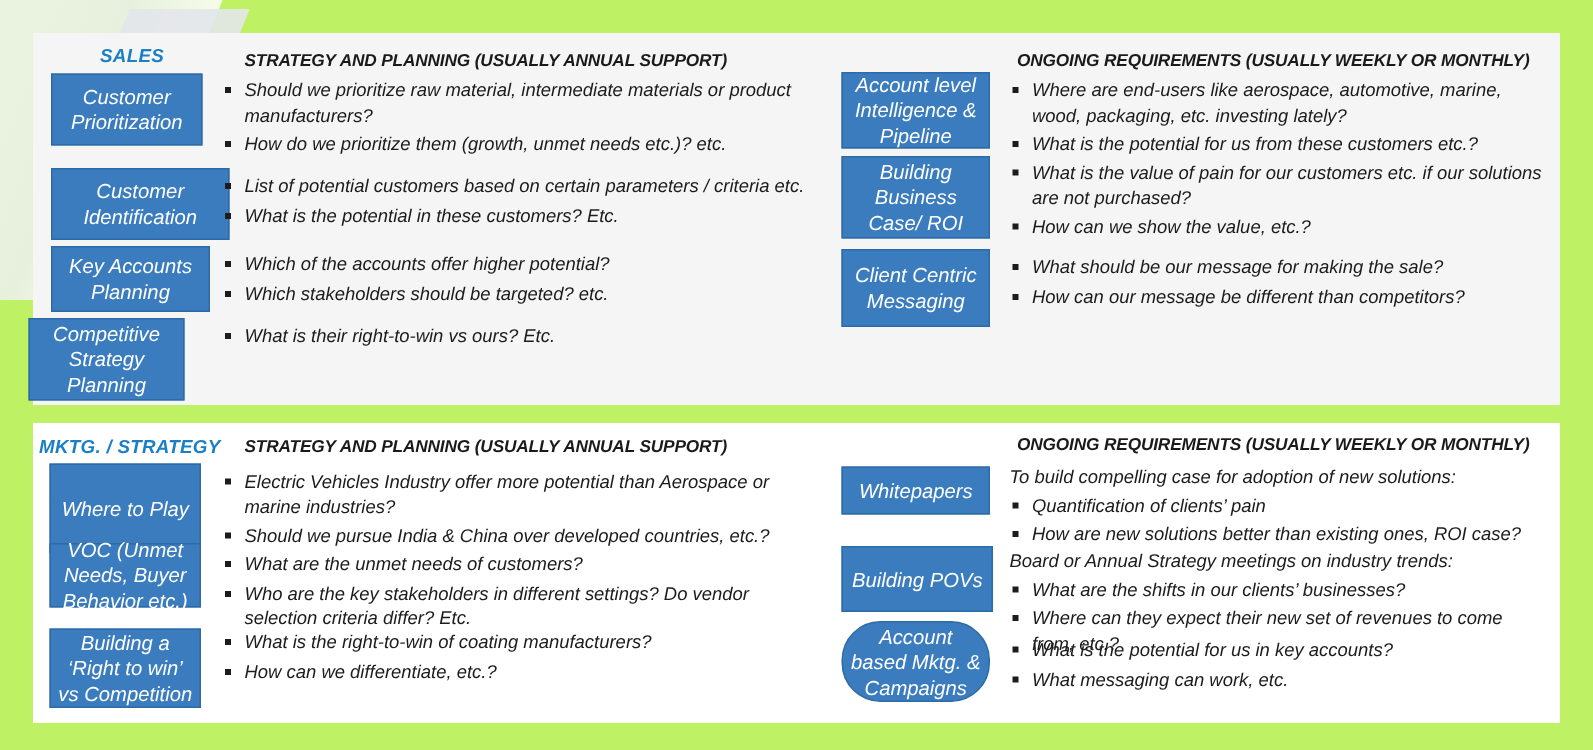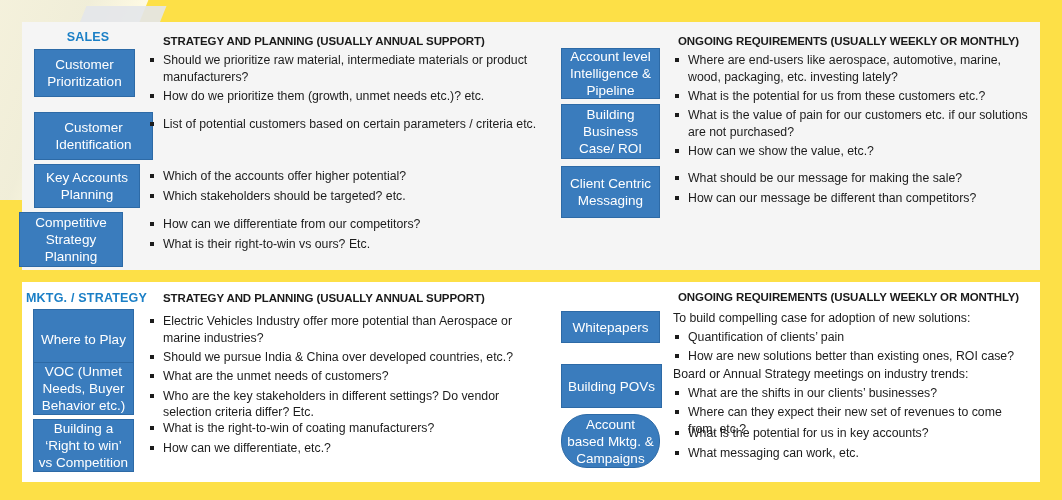--- a/index.html
+++ b/index.html
@@ -7,21 +7,22 @@
     margin: 0; padding: 0;
     background: #ffffff;
     width: 1062px; height: 500px;
     overflow: hidden;
     font-family: "Liberation Sans", sans-serif;
   }
   #canvas {
     position: relative;
     width: 1062px;
     height: 500px;
-    background: #fde047;
+    background: #bef264;
+    font-style: italic;
   }
 
   
   .wm {
     position: absolute;
     background: #eceef0;
     pointer-events: none;
   }
   .wm-a {
     left: -40px; top: -10px;
@@ -146,31 +147,31 @@
 
   <div class="bullets" style="left:148px; top:52px; width:400px;">
     <ul>
       <li>Should we prioritize raw material, intermediate materials or product manufacturers?</li>
       <li>How do we prioritize them (growth, unmet needs etc.)? etc.</li>
     </ul>
   </div>
   <div class="bullets" style="left:148px; top:116px; width:400px;">
     <ul>
       <li>List of potential customers based on certain parameters / criteria etc.</li>
+      <li>What is the potential in these customers? Etc.</li>
     </ul>
   </div>
   <div class="bullets" style="left:148px; top:168px; width:400px;">
     <ul>
       <li>Which of the accounts offer higher potential?</li>
       <li>Which stakeholders should be targeted? etc.</li>
     </ul>
   </div>
   <div class="bullets" style="left:148px; top:216px; width:400px;">
     <ul>
-      <li>How can we differentiate from our competitors?</li>
       <li>What is their right-to-win vs ours? Etc.</li>
     </ul>
   </div>
 
   <div class="stage" style="left:561px; top:48px; width:99px; height:51px;">Account level Intelligence &amp; Pipeline</div>
   <div class="stage" style="left:561px; top:104px; width:99px; height:55px;">Building Business Case/ ROI</div>
   <div class="stage" style="left:561px; top:166px; width:99px; height:52px;">Client Centric Messaging</div>
 
   <div class="bullets" style="left:673px; top:52px; width:360px;">
     <ul>
@@ -190,21 +191,21 @@
       <li>How can our message be different than competitors?</li>
     </ul>
   </div>
 
   <div class="role-label" style="left:26px; top:291px; width:120px;">MKTG. / STRATEGY</div>
 
   <div class="col-header" style="left:163px; top:292px;">STRATEGY AND PLANNING (USUALLY ANNUAL SUPPORT)</div>
   <div class="col-header" style="left:678px; top:291px;">ONGOING REQUIREMENTS (USUALLY WEEKLY OR MONTHLY)</div>
 
   <div class="stage" style="left:33px; top:309px; width:101px; height:60px;">Where to Play</div>
-  <div class="stage" style="left:33px; top:362px; width:101px; height:53px;">VOC (Unmet Needs, Buyer Behavior etc.)</div>
+  <div class="stage" style="left:33px; top:362px; width:101px; height:43px;">VOC (Unmet Needs, Buyer Behavior etc.)</div>
   <div class="stage" style="left:33px; top:419px; width:101px; height:53px;">Building a ‘Right to win’ vs Competition</div>
 
   <div class="bullets" style="left:148px; top:313px; width:400px;">
     <ul>
       <li>Electric Vehicles  Industry offer more potential than Aerospace or marine industries?</li>
       <li>Should we pursue India &amp; China over developed countries, etc.?</li>
     </ul>
   </div>
   <div class="bullets" style="left:148px; top:368px; width:400px;">
     <ul>

